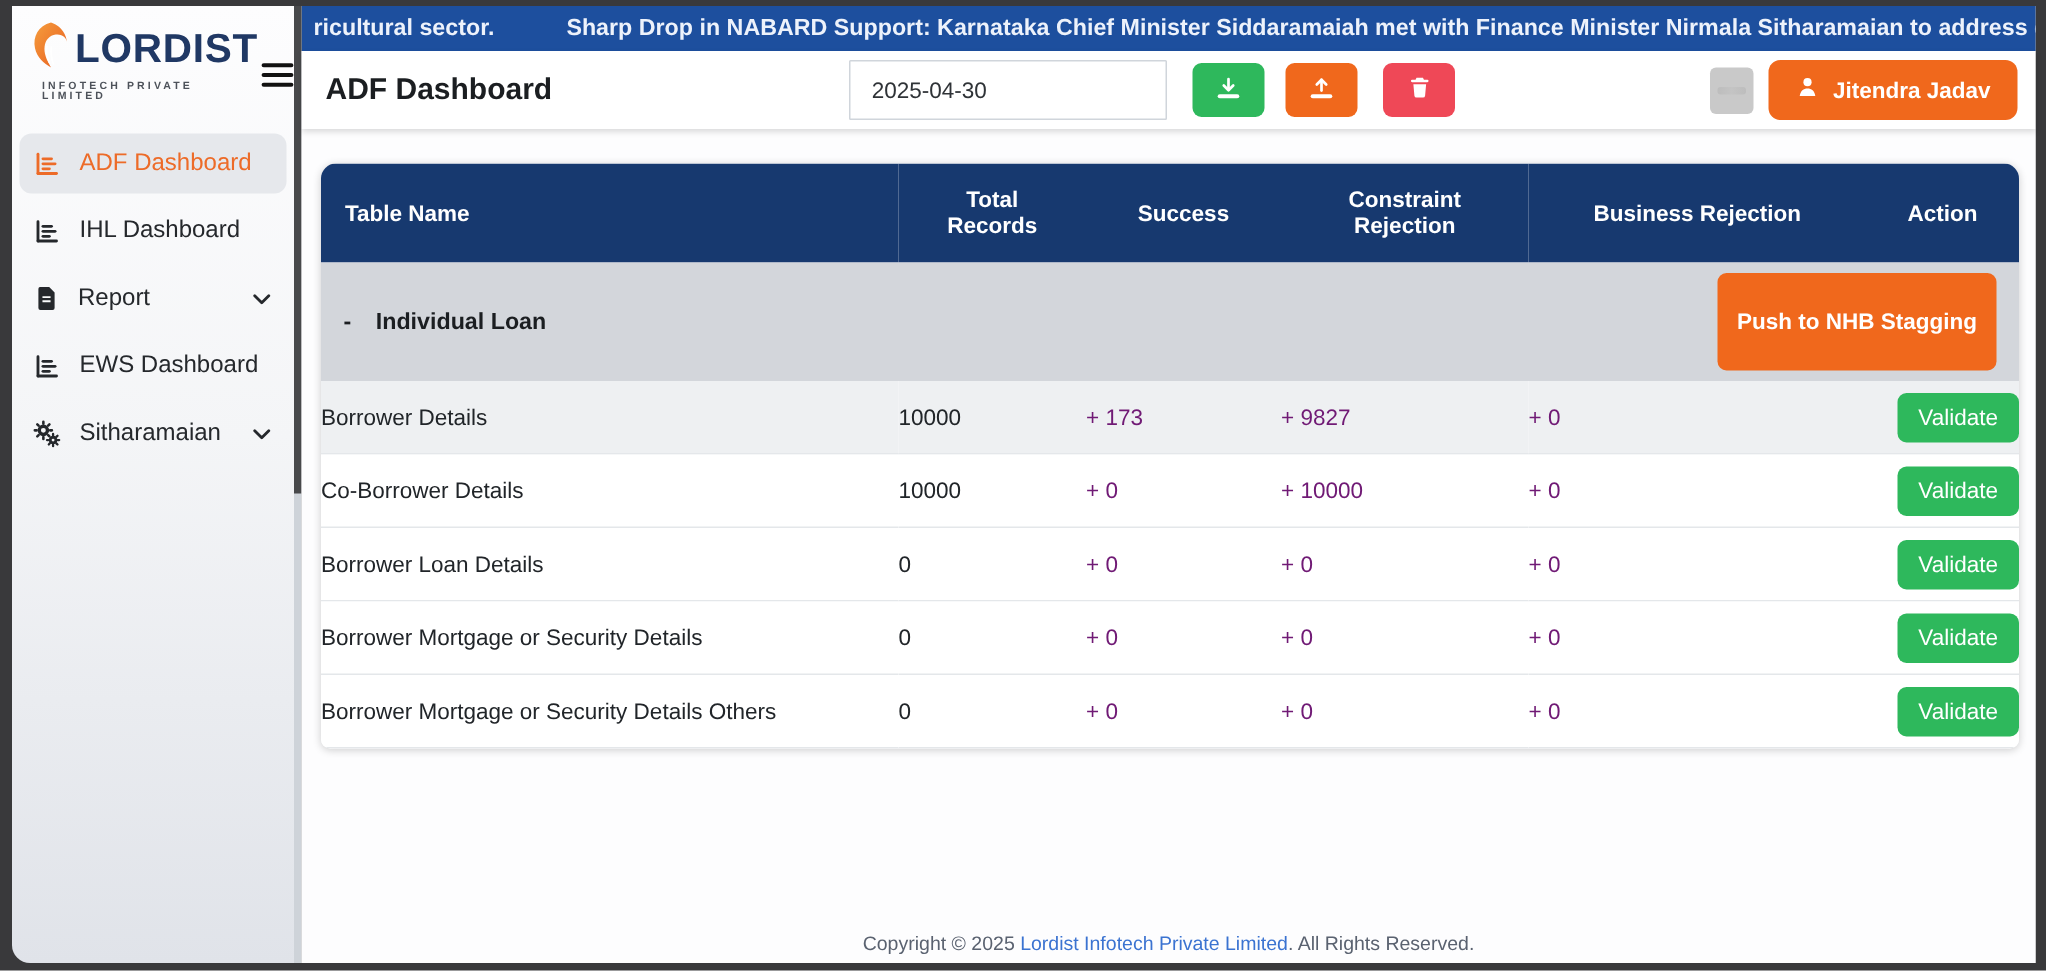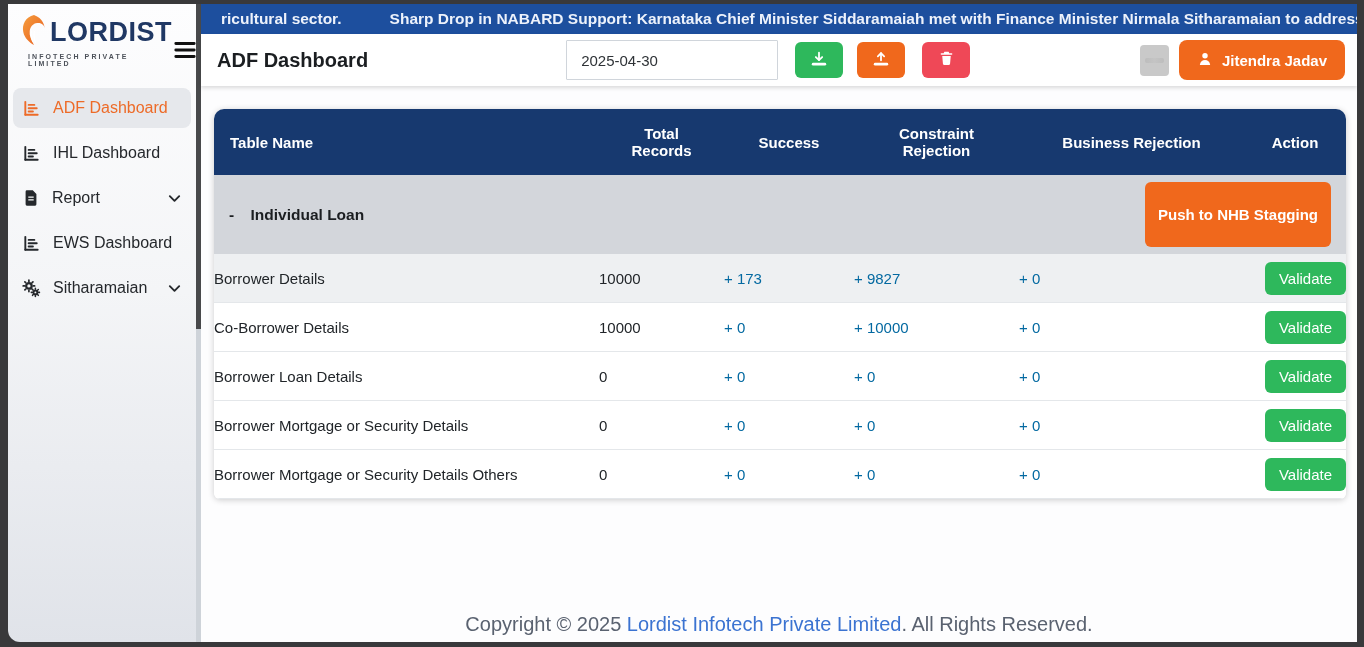--- a/index.html
+++ b/index.html
@@ -39,21 +39,21 @@
   .mi-chevron { display:flex; color:#25282c; }
   
   .scroll-strip { width:5px; height:100%; background:#ced3d9; flex-shrink:0; position:relative; }
   .scroll-thumb { position:absolute; top:0; left:0; width:5px; height:325px; background:#48494b; }
   
   .main { flex:1; height:100%; display:flex; flex-direction:column; background:#fdfdfe; min-width:0; }
   .ticker {
     height:30px; background:#1d4f9e; color:#edf2fb;
     font-size:15.5px; font-weight:600; line-height:30px;
     white-space:nowrap; overflow:hidden;
-    display:flex; gap:48px; padding-left:20px; flex-shrink:0;
+    display:flex; gap:48px; padding-left:8px; flex-shrink:0;
   }
   .ticker span { flex-shrink:0; }
   .page-header {
     height:52px; background:#fff; display:flex; align-items:center;
     padding:0 12px 0 16px; box-shadow:0 2px 4px rgba(0,0,0,.14);
     position:relative; z-index:2; flex-shrink:0;
   }
   .page-title { font-size:20px; font-weight:700; color:#1b1e21; }
   .date-input {
     margin-left:198px; width:212px; height:40px;
@@ -113,29 +113,29 @@
     height:49px; font-size:15px; color:#212529;
     border-bottom:1px solid #e4e7ea; background:#fff; padding:0;
   }
   tbody tr.data-row.shaded td { background:#eef0f2; }
   td.td-name { padding-left:16px; }
   td.td-total { padding-left:12px; }
   td.td-success { padding-left:30px; }
   td.td-constraint { padding-left:3px; }
   td.td-business { padding-left:40px; }
   td.td-action { text-align:right; padding-right:20px; }
-  .count-link { color:#0369a1; text-decoration:none; cursor:pointer; }
+  .count-link { color:#701a75; text-decoration:none; cursor:pointer; }
   .btn-validate {
     background:#2eb85c; color:#fff; border:none; border-radius:6px;
     font-family:"Liberation Sans",sans-serif; font-size:15px;
     padding:8px 14px; cursor:pointer;
   }
   .footer {
     position:absolute; bottom:6px; left:0; width:100%;
-    text-align:center; font-size:20px; color:#5a6270;
+    text-align:center; font-size:13px; color:#5a6270;
   }
   .footer a { color:#3b73d1; text-decoration:none; cursor:pointer; }
 </style>
 </head>
 <body>
 
 <div class="app-frame">
 
   <aside class="sidebar">
     <div class="logo-area">

